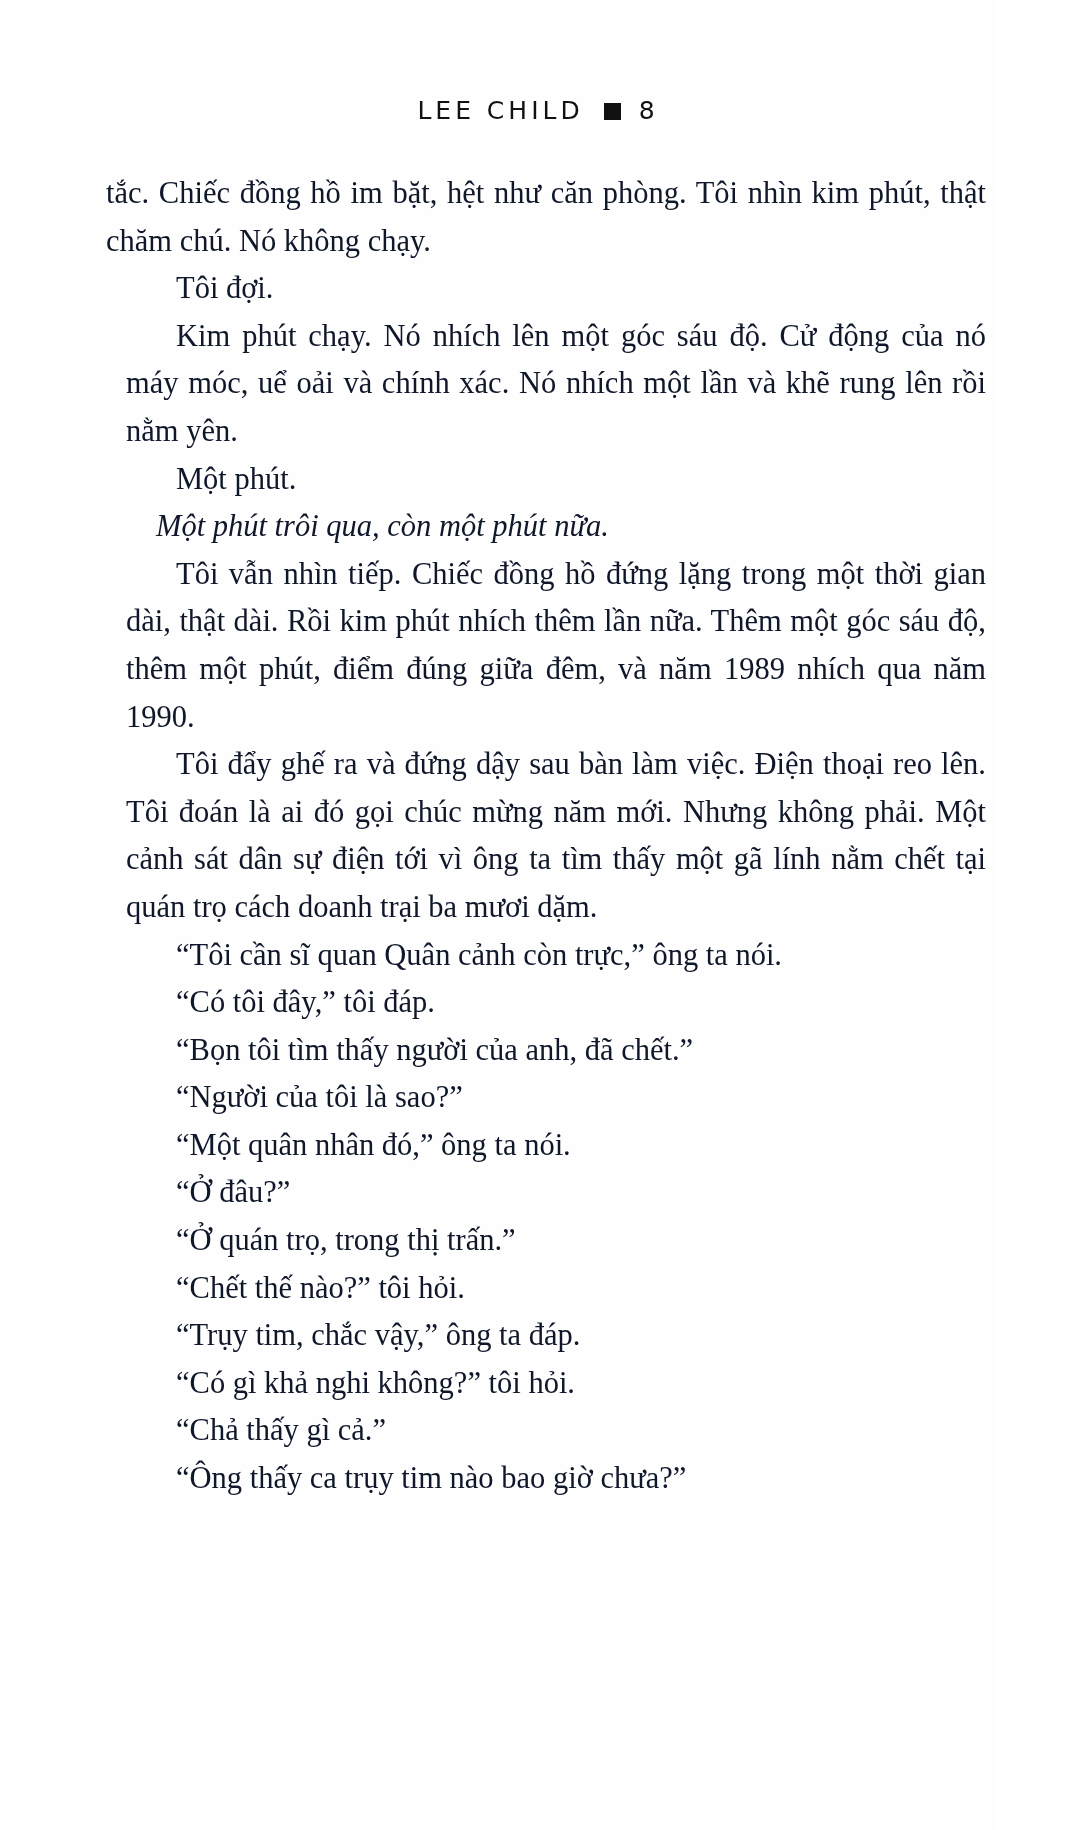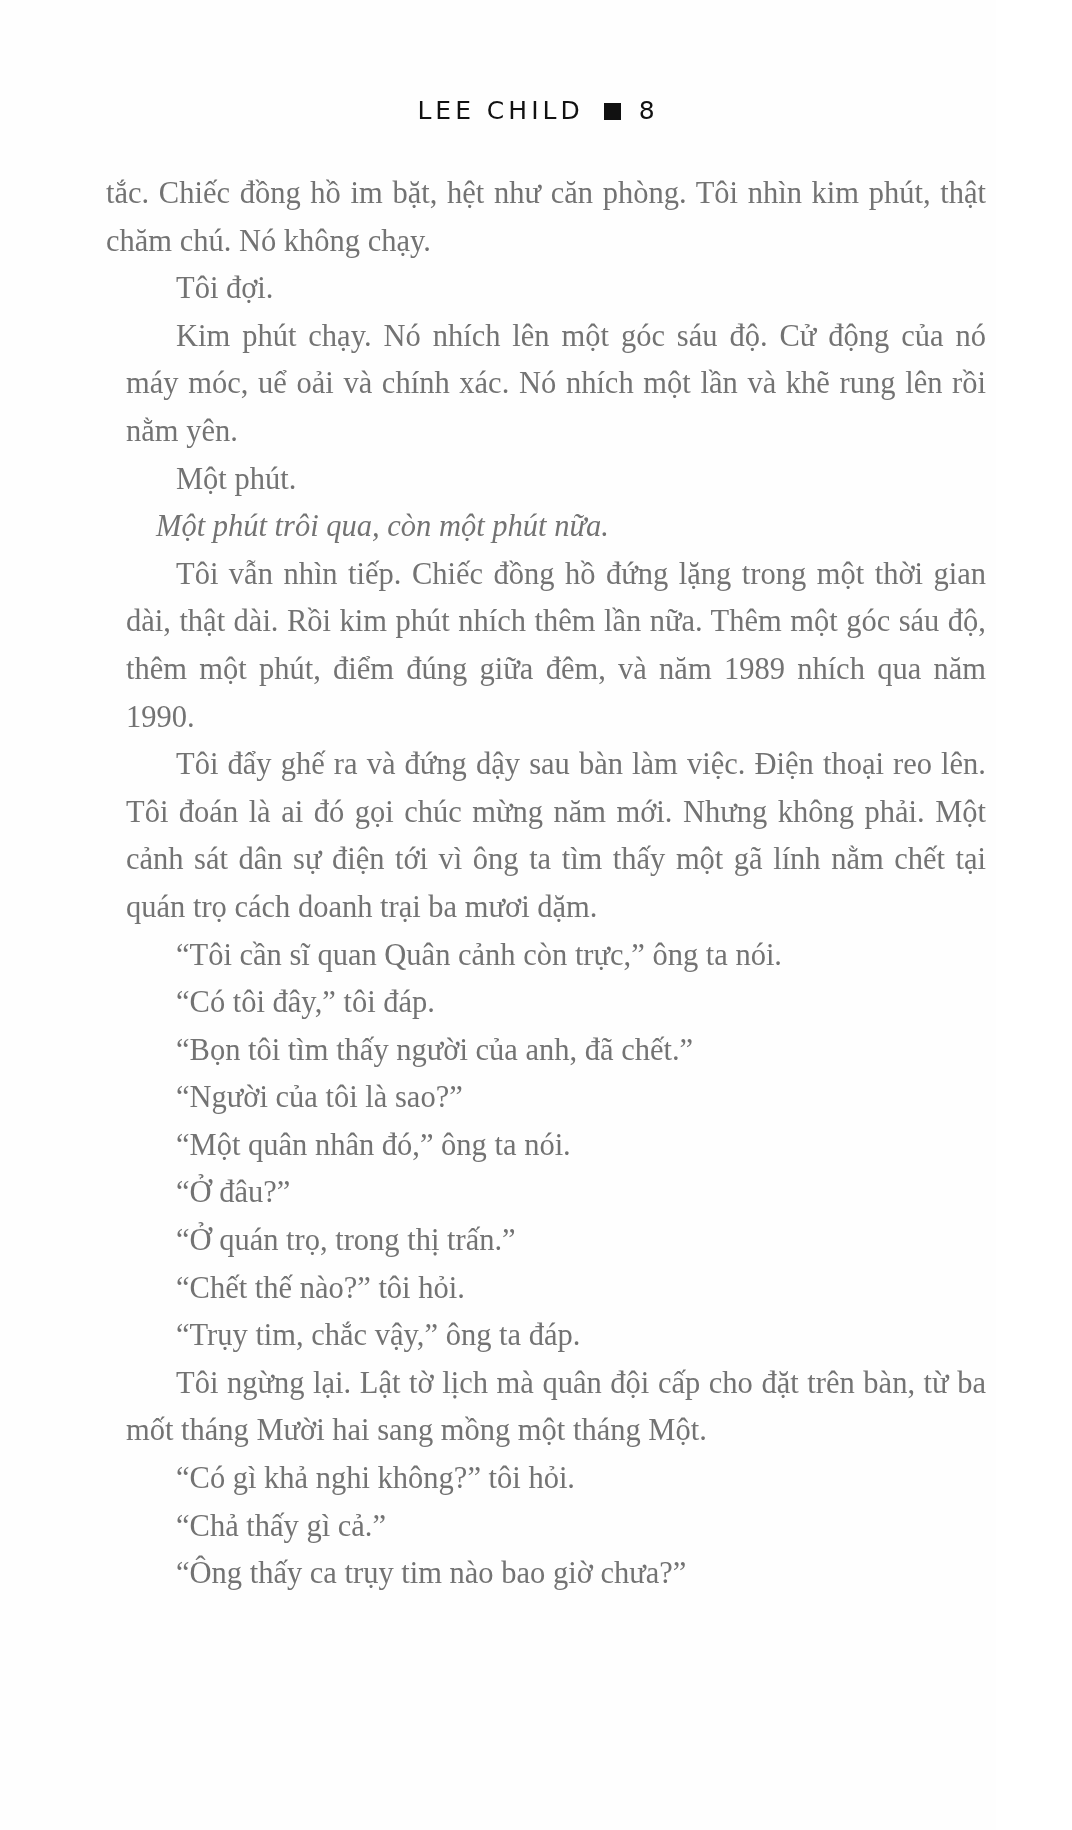--- a/index.html
+++ b/index.html
@@ -46,21 +46,21 @@
       letter-spacing: 0;
     }
     .body-text {
       position: absolute;
       top: 170px;
       left: 106px;
       width: 880px;
       font-family: "Liberation Serif", "DejaVu Serif", serif;
       font-size: 30.5px;
       line-height: 47.6px;
-      color: #737373;
+      color: #0f172a;
     }
     .body-text p {
       margin: 0;
       text-align: justify;
       text-align-last: left;
     }
     .body-text p.indent {
       text-indent: 50px;
       margin-left: 20px;
     }
@@ -88,19 +88,18 @@
     <p class="indent">Tôi đẩy ghế ra và đứng dậy sau bàn làm việc. Điện thoại reo lên. Tôi đoán là ai đó gọi chúc mừng năm mới. Nhưng không phải. Một cảnh sát dân sự điện tới vì ông ta tìm thấy một gã lính nằm chết tại quán trọ cách doanh trại ba mươi dặm.</p>
     <p class="indent">“Tôi cần sĩ quan Quân cảnh còn trực,” ông ta nói.</p>
     <p class="indent">“Có tôi đây,” tôi đáp.</p>
     <p class="indent">“Bọn tôi tìm thấy người của anh, đã chết.”</p>
     <p class="indent">“Người của tôi là sao?”</p>
     <p class="indent">“Một quân nhân đó,” ông ta nói.</p>
     <p class="indent">“Ở đâu?”</p>
     <p class="indent">“Ở quán trọ, trong thị trấn.”</p>
     <p class="indent">“Chết thế nào?” tôi hỏi.</p>
     <p class="indent">“Trụy tim, chắc vậy,” ông ta đáp.</p>
-    <p class="indent">Tôi ngừng lại. Lật tờ lịch mà quân đội cấp cho đặt trên bàn, từ ba mốt tháng Mười hai sang mồng một tháng Một.</p>
     <p class="indent">“Có gì khả nghi không?” tôi hỏi.</p>
     <p class="indent">“Chả thấy gì cả.”</p>
     <p class="indent">“Ông thấy ca trụy tim nào bao giờ chưa?”</p>
   </div>
 
 </div>
 
 </body></html>

